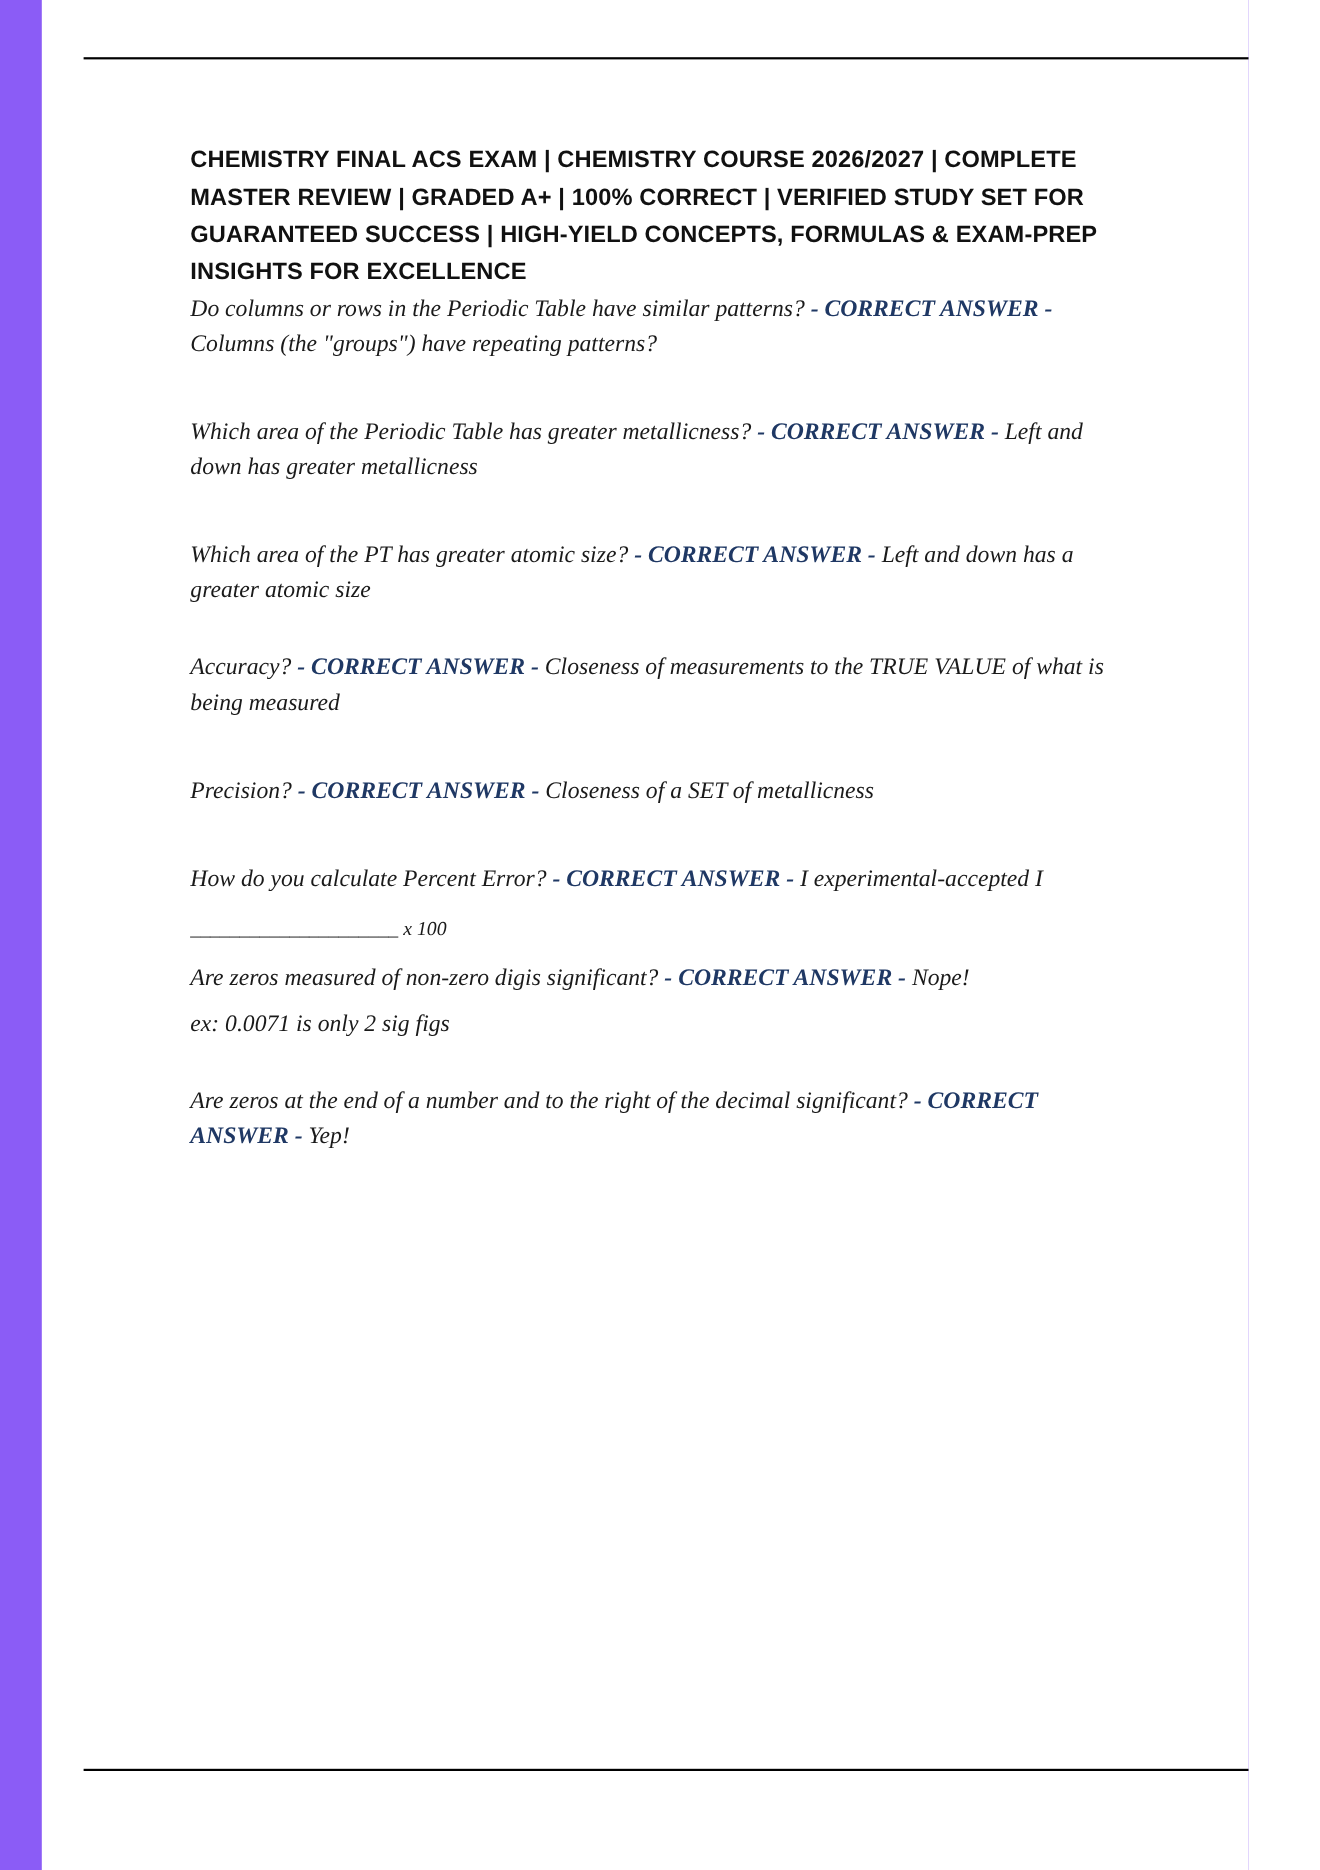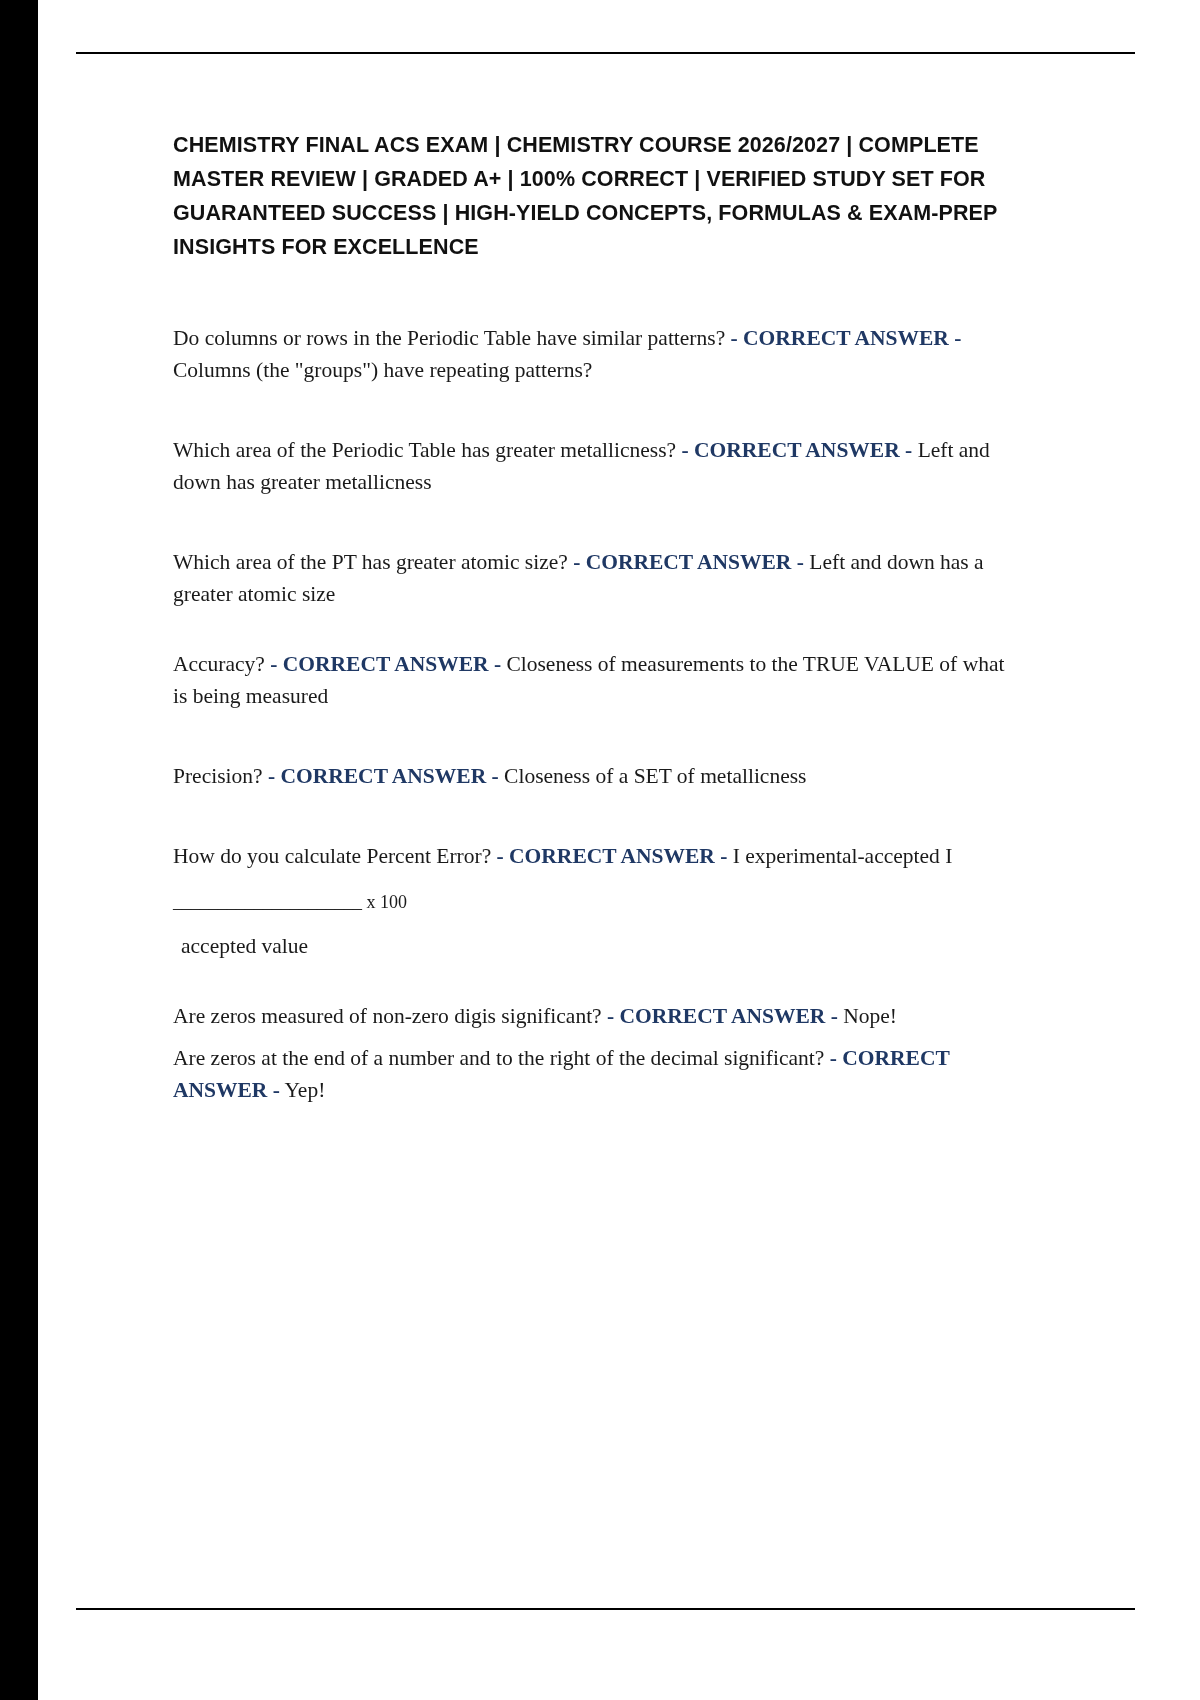--- a/index.html
+++ b/index.html
@@ -4,21 +4,21 @@
 <style>
   html, body {
     margin: 0;
     padding: 0;
     background: #ffffff;
   }
   .page {
     position: relative;
     width: 1135px;
     height: 1700px;
-    background: #000000;
+    background: #8b5cf6;
     box-sizing: border-box;
     overflow: hidden;
   }
   .sheet {
     position: absolute;
     left: 38px;
     top: 0px;
     width: 1124px;
     height: 1700px;
     background: #fff;
@@ -46,21 +46,21 @@
     font-family: "Liberation Sans", sans-serif;
     font-weight: bold;
     font-size: 21.5px;
     line-height: 34px;
     letter-spacing: 0.1px;
     color: #111111;
     width: 855px;
   }
 
   .qa-list {
-    margin-top: 58px;
+    font-style: italic;
   }
 
   .qa {
     font-family: "Liberation Serif", serif;
     font-size: 21.5px;
     line-height: 32px;
     color: #1a1a1a;
     margin: 0 0 38px 0;
     width: 848px;
   }
@@ -132,27 +132,27 @@
           <span class="ans-label">- CORRECT ANSWER -</span>
           <span>Closeness of a SET of metallicness</span>
         </p>
 
         <p class="qa tight">
           <span>How do you calculate Percent Error?</span>
           <span class="ans-label">- CORRECT ANSWER -</span>
           <span>I experimental-accepted I</span>
         </p>
         <p class="formula-line">_____________________ x 100</p>
-        <p class="subline indent gap"> accepted value</p>
 
         <p class="qa tight">
           <span>Are zeros measured of non-zero digis significant?</span>
           <span class="ans-label">- CORRECT ANSWER -</span>
           <span>Nope!</span>
         </p>
+        <p class="subline gap">ex: 0.0071 is only 2 sig figs</p>
 
         <p class="qa tight">
           <span>Are zeros at the end of a number and to the right of the decimal significant?</span>
           <span class="ans-label">- CORRECT ANSWER -</span>
           <span>Yep!</span>
         </p>
 
       </div>
     </div>
 

